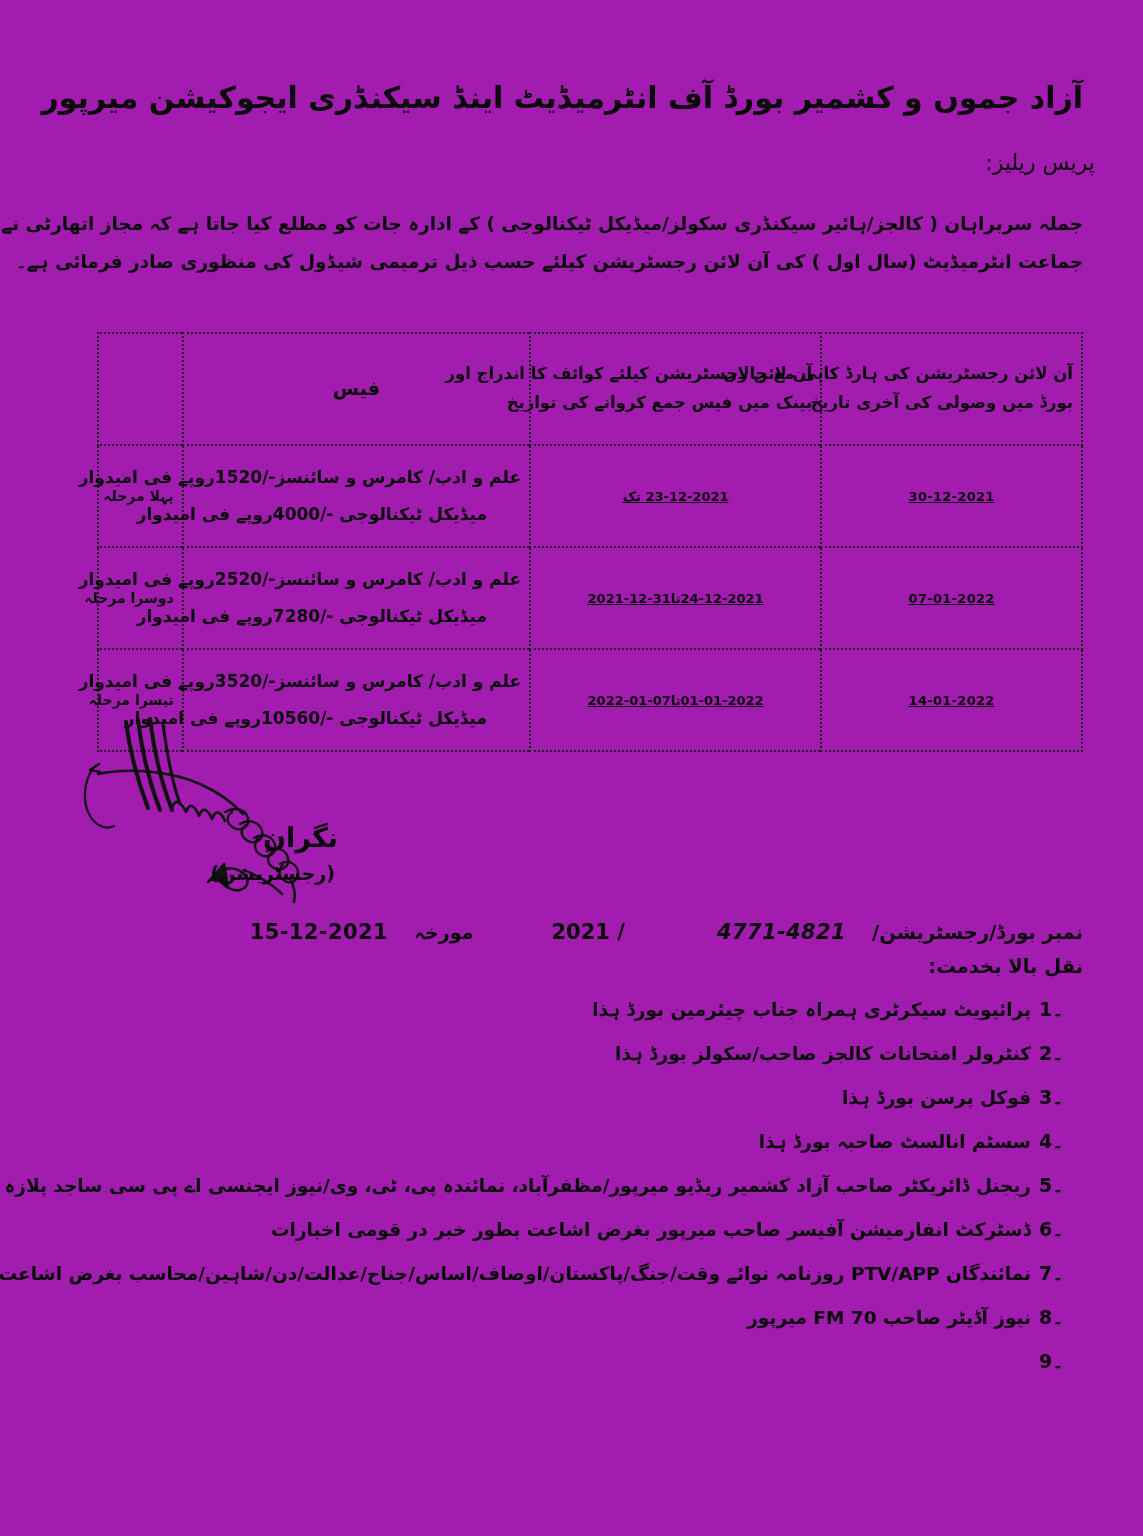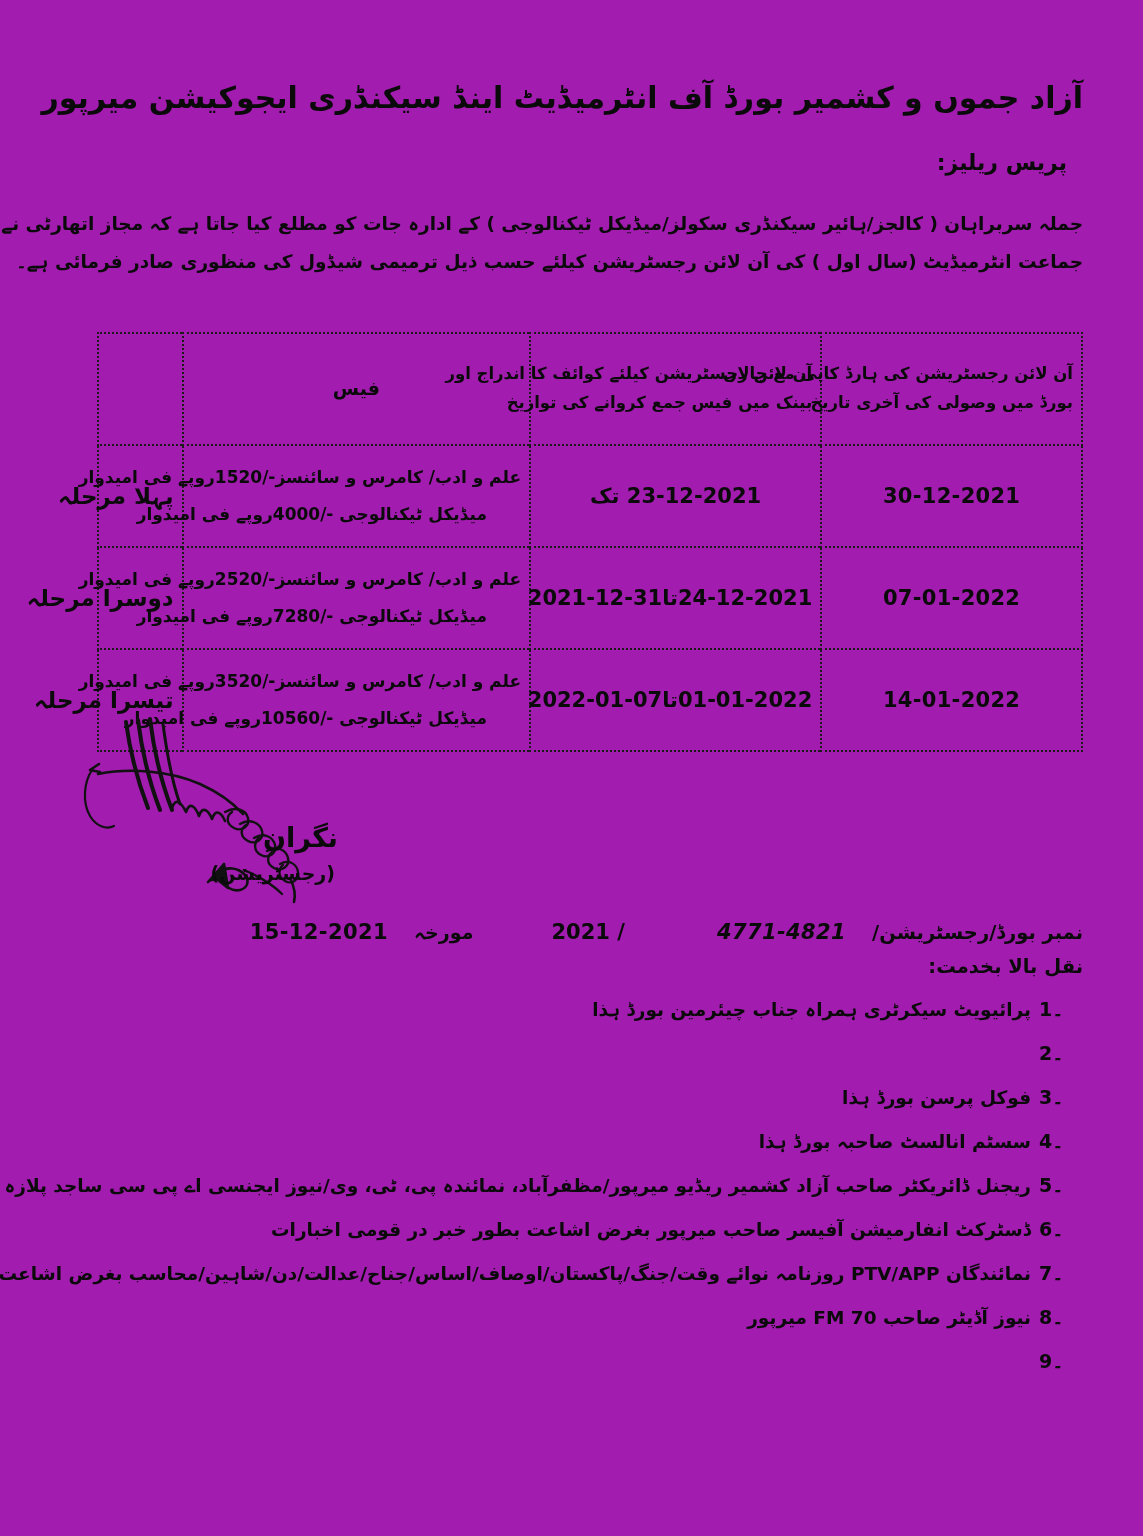--- a/index.html
+++ b/index.html
@@ -34,23 +34,23 @@
     font-weight: 700;
     letter-spacing: 0.5px;
     line-height: 1.35;
     direction: rtl;
     white-space: nowrap;
   }
 
   .press-release {
     position: absolute;
     top: 150px;
-    right: 76px;
+    right: 48px;
     font-size: 22px;
-    font-weight: 700;
+    font-weight: 400;
     direction: rtl;
   }
 
   
   .intro {
     position: absolute;
     top: 205px;
     right: 60px;
     left: 60px;
     direction: rtl;
@@ -96,38 +96,39 @@
     height: 98px;
     font-size: 16.5px;
     line-height: 1.75;
     font-weight: 700;
   }
   th.head .hl { display:block; white-space: nowrap; }
   th.head.fee-head { font-size: 19px; }
   th.head.blank-head { border-bottom: 2px dotted #1a1a1a; }
 
   td.stage {
-    font-size: 23px;
+    font-size: 14px;
     font-weight: 700;
     white-space: nowrap;
   }
   td.fee {
     text-align: right;
     font-size: 17px;
     line-height: 2.15;
     padding-right: 10px;
   }
   td.fee .fee-line { display:block; white-space: nowrap; }
   td.fee .fee-line.tech {
     padding-right: 34px;
   }
   td.dates, td.lastdate {
-    font-size: 21px;
+    font-size: 13px;
     letter-spacing: 0.3px;
     white-space: nowrap;
+    text-decoration: underline;
   }
   tr.data-row td { height: 88px; }
 
   
   .signature-block {
     position: absolute;
     top: 712px;
     right: 745px;
     width: 330px;
     height: 195px;
@@ -319,20 +320,21 @@
 
   <div class="copy-to">نقل بالا بخدمت:</div>
 
   <ol class="dist-list">
     <li>
       <span class="num">1۔</span>
       <span class="txt">پرائیویٹ سیکرٹری ہمراہ  جناب چیئرمین بورڈ ہذا</span>
     </li>
     <li>
       <span class="num">2۔</span>
+      <span class="txt">کنٹرولر امتحانات کالجز صاحب/سکولز بورڈ ہذا</span>
     </li>
     <li>
       <span class="num">3۔</span>
       <span class="txt">فوکل پرسن بورڈ ہذا</span>
     </li>
     <li>
       <span class="num">4۔</span>
       <span class="txt">سسٹم انالسٹ صاحبہ بورڈ ہذا</span>
     </li>
     <li>

